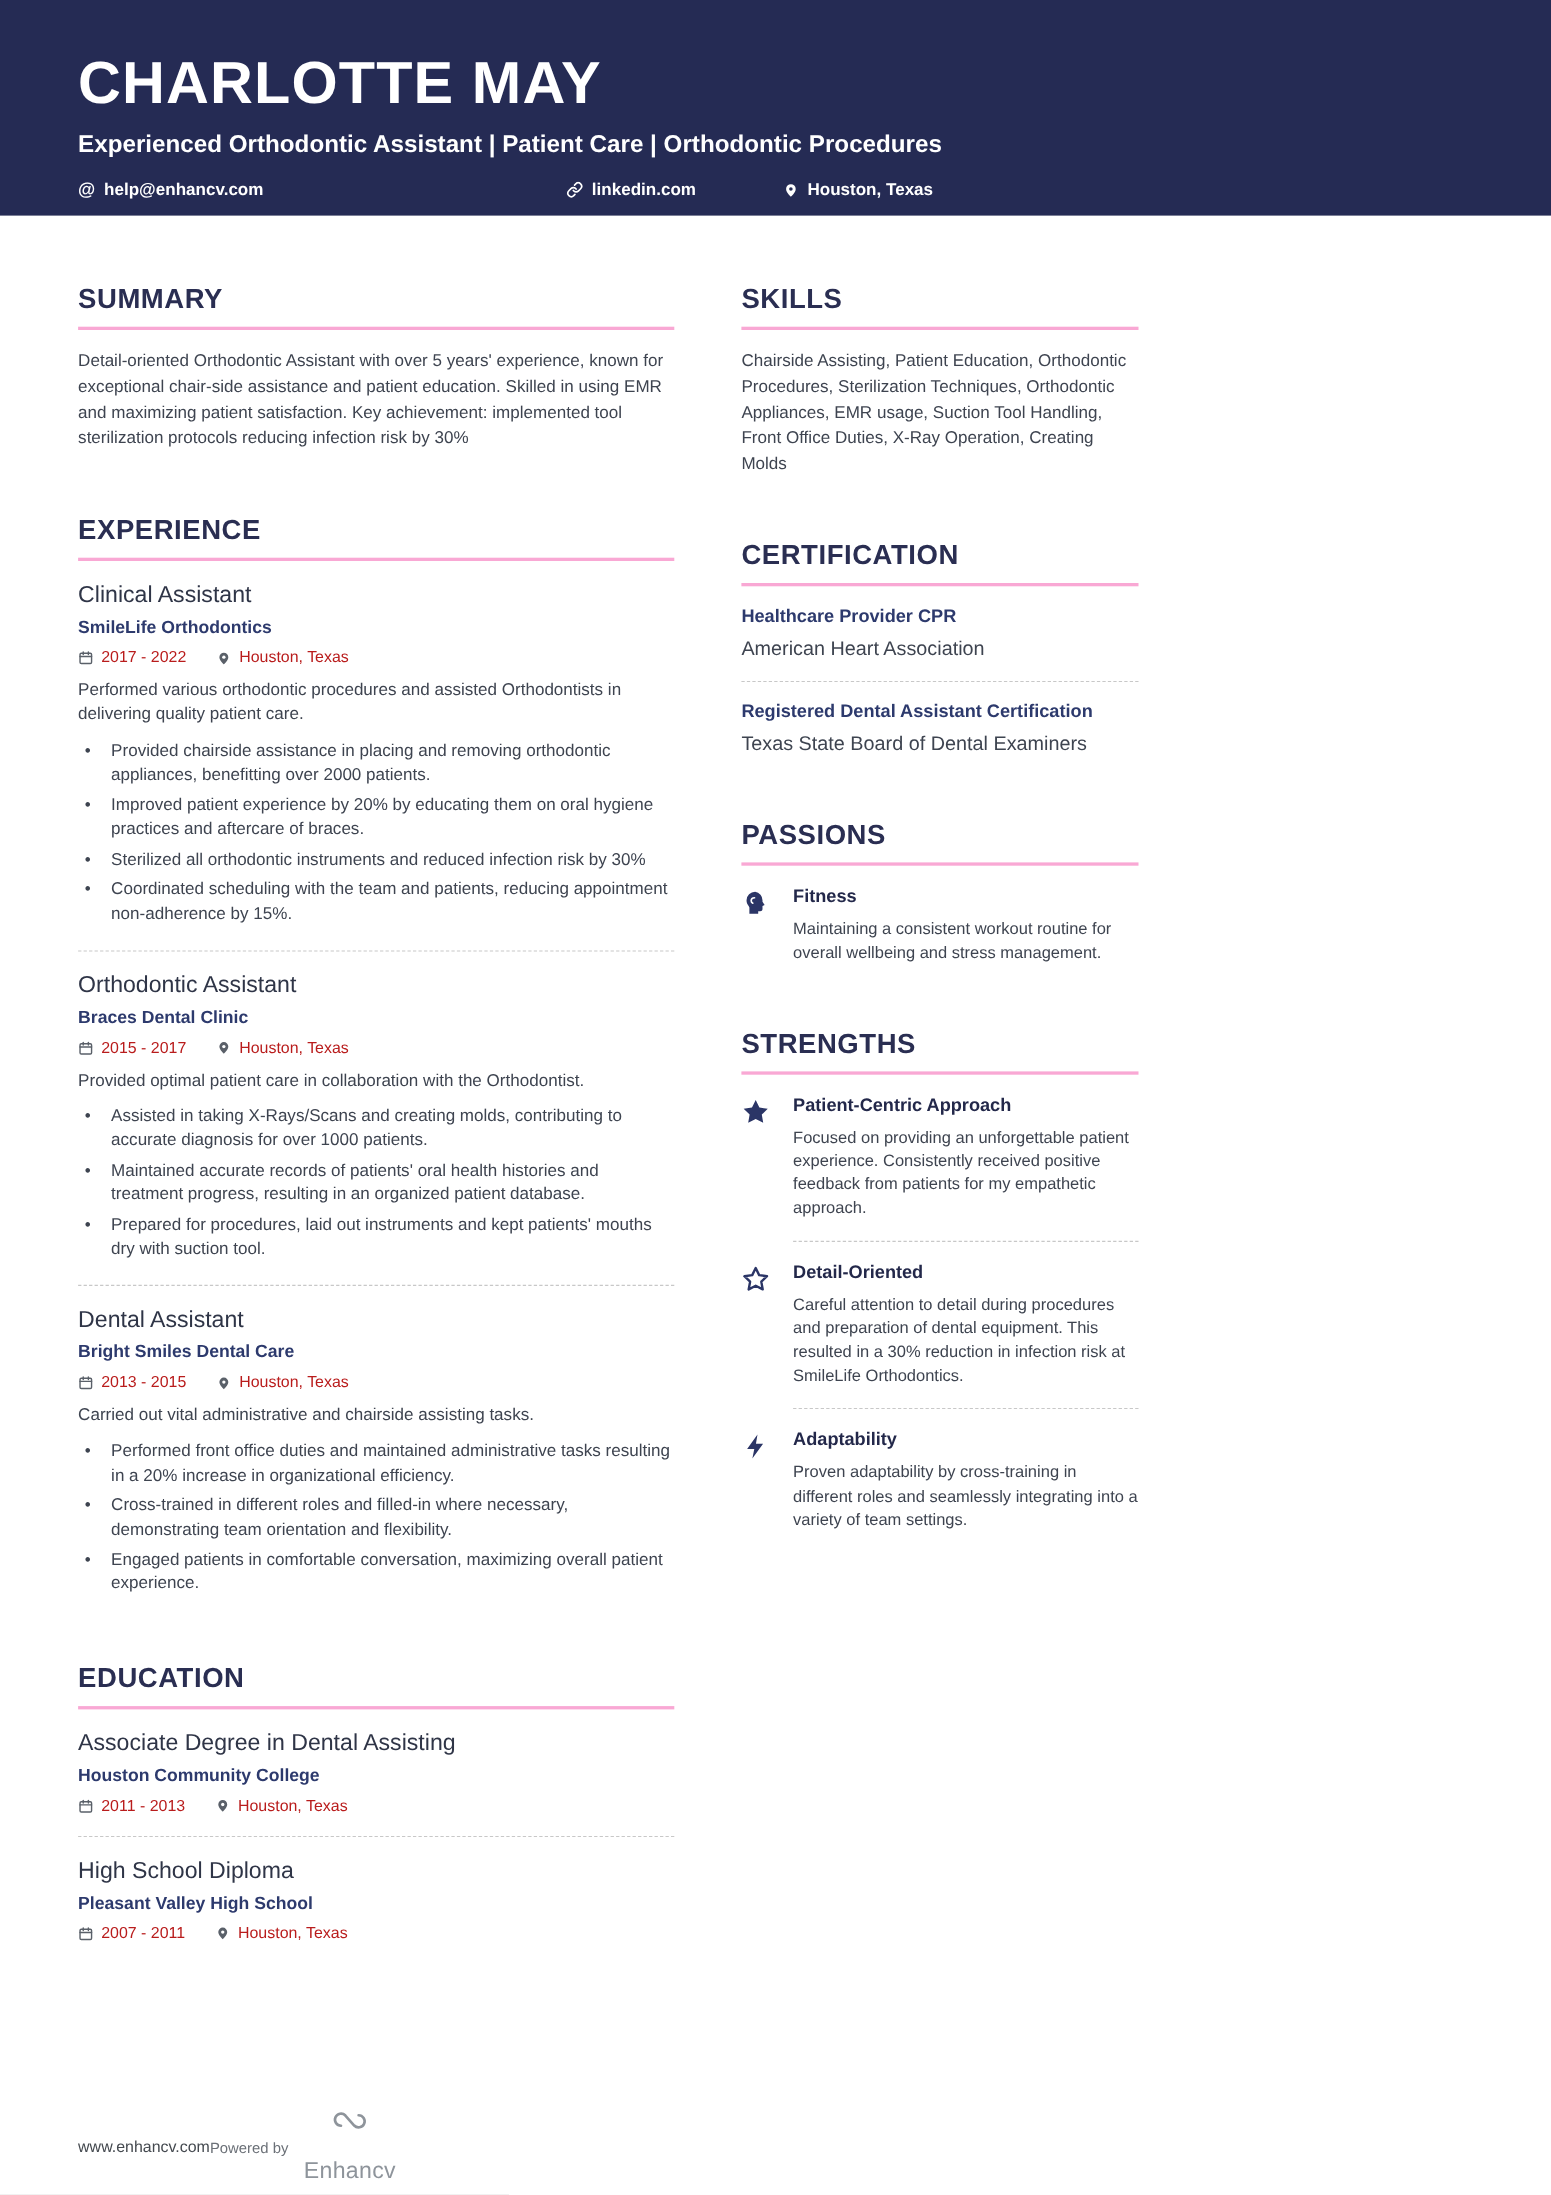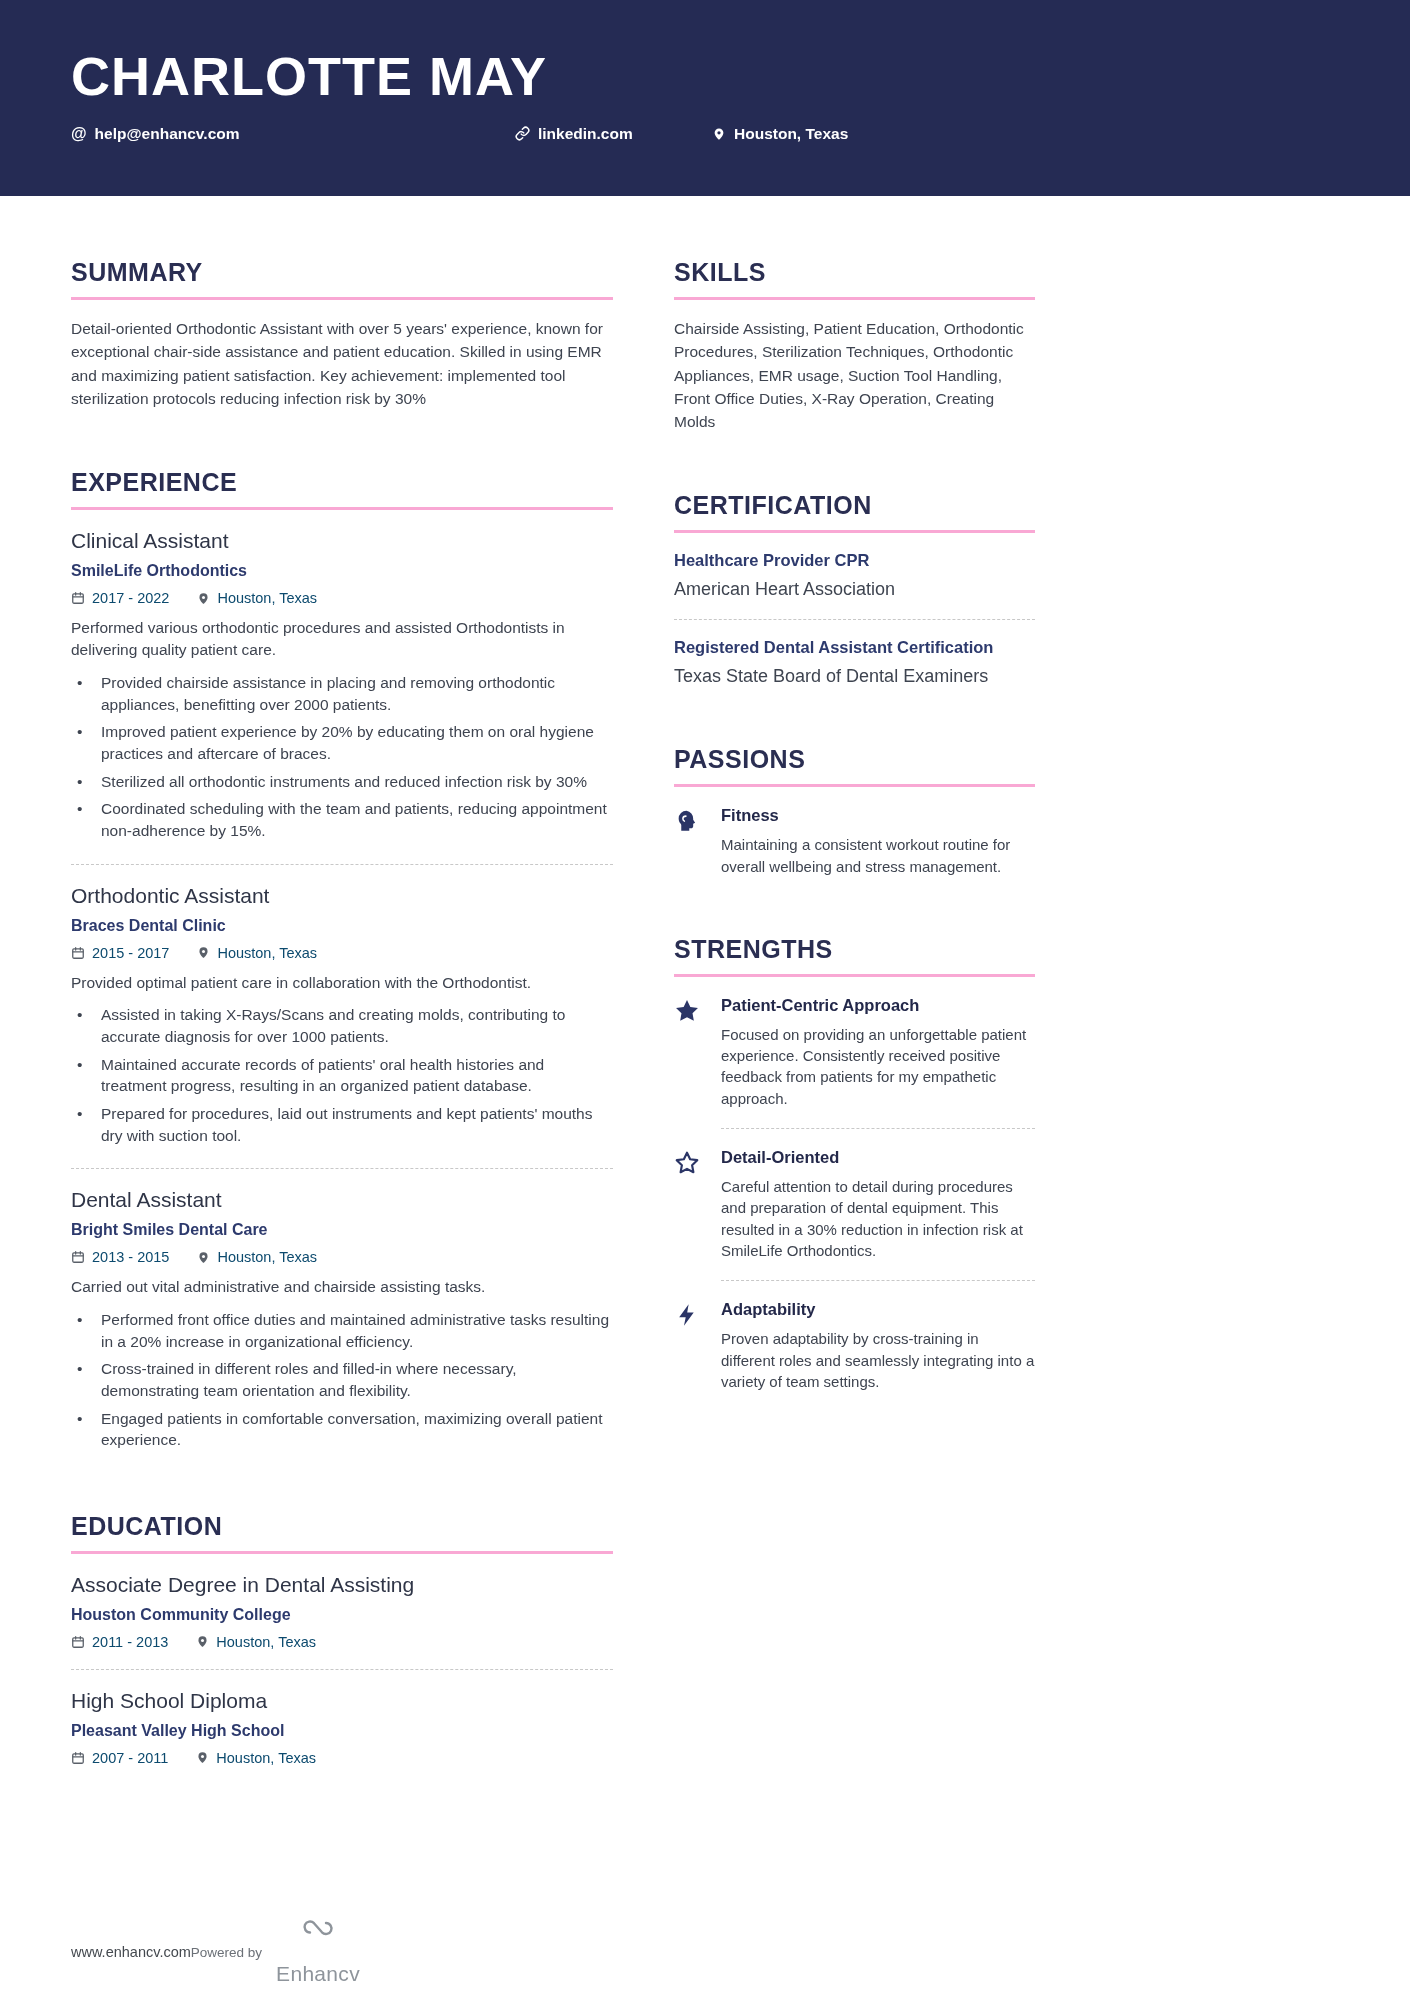--- a/index.html
+++ b/index.html
@@ -90,21 +90,21 @@
     margin-top: 9px;
     font-size: 16px;
     font-weight: bold;
     color: #2d3a6d;
   }
   .meta {
     display: flex;
     gap: 28px;
     margin-top: 10px;
     font-size: 14.5px;
-    color: #0c4a6e;
+    color: #b91c1c;
     align-items: center;
   }
   .meta-item { display: flex; align-items: center; gap: 7px; }
   .meta-item svg { display: block; color: #5a6069; }
   .job-desc {
     margin-top: 11px;
     font-size: 15.5px;
     line-height: 1.45;
   }
   .bullets { margin-top: 7px; }
@@ -164,20 +164,21 @@
   .brand-logo { display: flex; align-items: center; gap: 24px; color: #8e949b; flex-direction: column; }
   .brand-name { font-size: 21px; letter-spacing: 0.3px; color: #8e949b; }
 </style>
 </head>
 <body>
 
 <div class="page">
 
   <div class="header">
     <div class="name">CHARLOTTE MAY</div>
+    <div class="headline">Experienced Orthodontic Assistant | Patient Care | Orthodontic Procedures</div>
     <div class="contact-row">
       <span class="contact-item c-email">
         <span class="at-glyph">@</span>
         <span>help@enhancv.com</span>
       </span>
       <span class="contact-item c-linkedin">
         <svg width="15" height="15" viewBox="0 0 24 24" fill="none" stroke="#ffffff" stroke-width="2.4" stroke-linecap="round" stroke-linejoin="round">
             <path d="M10 13a5 5 0 0 0 7.54.54l3-3a5 5 0 0 0-7.07-7.07l-1.72 1.71"></path>
             <path d="M14 11a5 5 0 0 0-7.54-.54l-3 3a5 5 0 0 0 7.07 7.07l1.71-1.71"></path>
           </svg>

